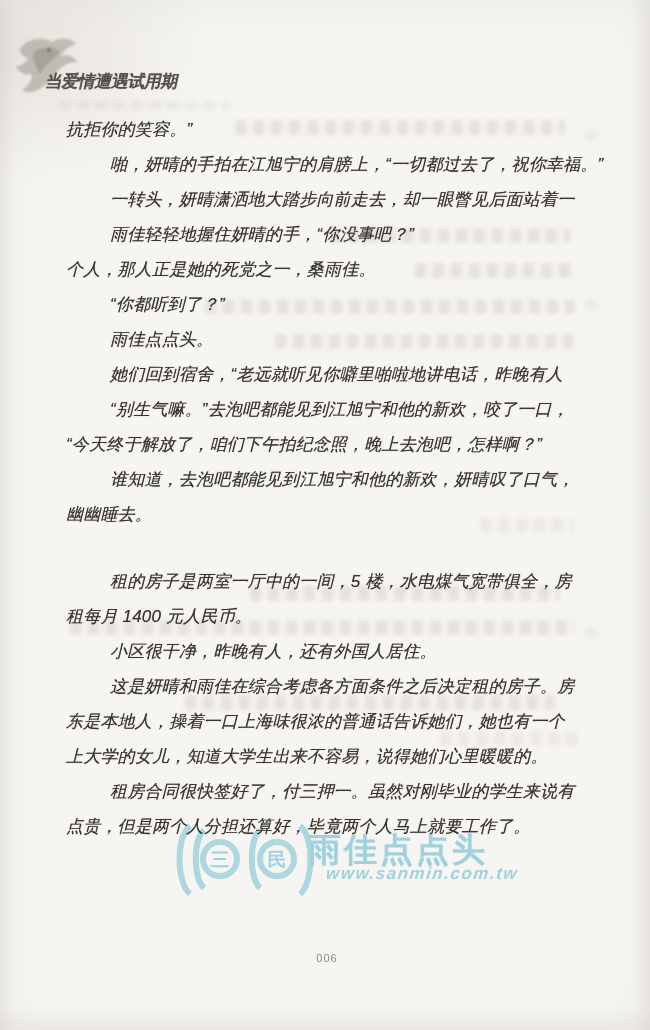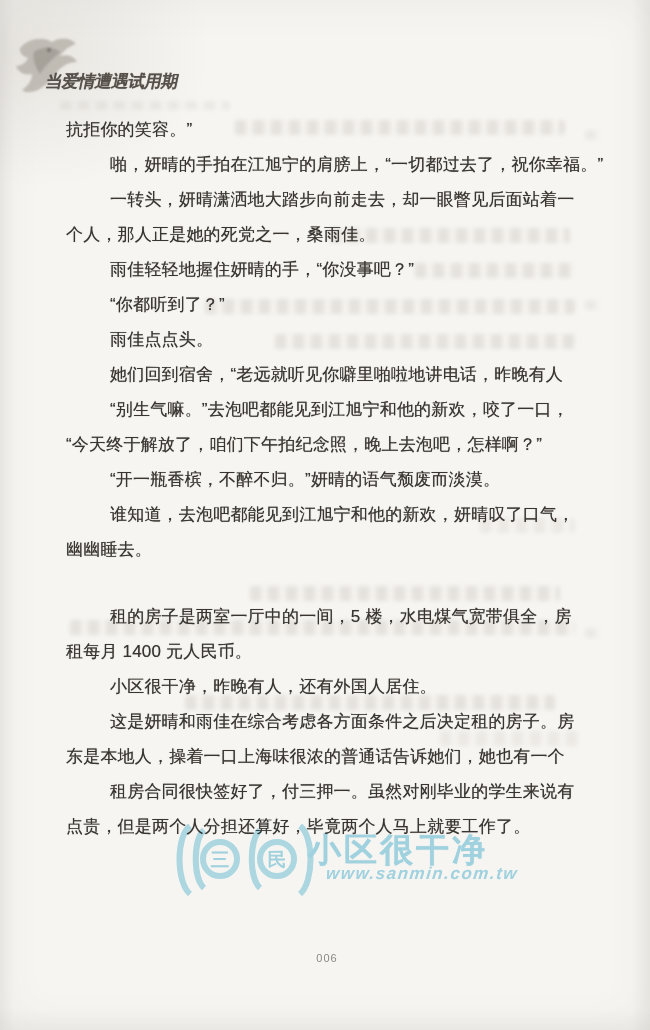--- a/index.html
+++ b/index.html
@@ -21,21 +21,21 @@
   .logo{position:absolute;left:14px;top:34px;width:66px;height:62px;filter:blur(1.1px);opacity:.85;}
   .book-title{
     position:absolute;left:46px;top:70px;
     font-size:17px;font-weight:700;color:#55504a;
     letter-spacing:-0.5px;
     transform:skewX(-12deg);
     text-shadow:0 0 1px rgba(85,80,74,.55);
     white-space:nowrap;
   }
   
-  .textblock{position:absolute;left:66px;top:112px;width:520px;}
+  .textblock{position:absolute;left:66px;top:112px;width:520px;font-style:italic;}
   .line{
     height:35px;line-height:35px;
     font-size:17px;letter-spacing:.2px;
     color:#38342f;
     white-space:nowrap;
     text-shadow:0 0 .7px rgba(56,52,47,.65);
   }
   .line.indent{padding-left:44px;}
   .line.gap-before{margin-top:32px;}
   
@@ -91,51 +91,51 @@
   <div class="g" style="left:185px;top:695px;width:370px;"></div>
   <div class="g soft" style="left:440px;top:731px;width:140px;"></div>
   <div class="g soft" style="left:585px;top:130px;width:18px;height:10px;"></div>
   <div class="g soft" style="left:585px;top:300px;width:18px;height:10px;"></div>
   <div class="g soft" style="left:585px;top:628px;width:18px;height:10px;"></div>
 
   <div class="textblock">
     <div class="line">抗拒你的笑容。”</div>
     <div class="line indent">啪，妍晴的手拍在江旭宁的肩膀上，“一切都过去了，祝你幸福。”</div>
     <div class="line indent">一转头，妍晴潇洒地大踏步向前走去，却一眼瞥见后面站着一</div>
+    <div class="line indent">雨佳轻轻地握住妍晴的手，“你没事吧？”</div>
     <div class="line">个人，那人正是她的死党之一，桑雨佳。</div>
-    <div class="line indent">雨佳轻轻地握住妍晴的手，“你没事吧？”</div>
     <div class="line indent">“你都听到了？”</div>
     <div class="line indent">雨佳点点头。</div>
     <div class="line indent">她们回到宿舍，“老远就听见你噼里啪啦地讲电话，昨晚有人</div>
     <div class="line indent">“别生气嘛。”去泡吧都能见到江旭宁和他的新欢，咬了一口，</div>
     <div class="line">“今天终于解放了，咱们下午拍纪念照，晚上去泡吧，怎样啊？”</div>
-    <div class="line indent">“开一瓶香槟，不醉不归。”妍晴的语气颓废而淡漠。</div>
     <div class="line indent">谁知道，去泡吧都能见到江旭宁和他的新欢，妍晴叹了口气，</div>
     <div class="line">幽幽睡去。</div>
     <div class="line indent gap-before">租的房子是两室一厅中的一间，5 楼，水电煤气宽带俱全，房</div>
     <div class="line">租每月 1400 元人民币。</div>
     <div class="line indent">小区很干净，昨晚有人，还有外国人居住。</div>
     <div class="line indent">这是妍晴和雨佳在综合考虑各方面条件之后决定租的房子。房</div>
     <div class="line">东是本地人，操着一口上海味很浓的普通话告诉她们，她也有一个</div>
+    <div class="line">上大学的女儿，知道大学生出来不容易，说得她们心里暖暖的。</div>
     <div class="line indent">租房合同很快签好了，付三押一。虽然对刚毕业的学生来说有</div>
     <div class="line">点贵，但是两个人分担还算好，毕竟两个人马上就要工作了。</div>
   </div>
 
   <div class="watermark">
     <svg class="wm-logo" width="150" height="88" viewBox="0 0 150 88" xmlns="http://www.w3.org/2000/svg">
       <g fill="none" stroke="#6cc3e0" stroke-width="6" opacity=".85">
         <path d="M22 8 C8 18, 8 64, 22 76"></path>
         <path d="M36 12 C25 22, 25 60, 36 70"></path>
         <circle cx="52" cy="41" r="17"></circle>
         <path d="M92 12 C81 22, 81 60, 92 70"></path>
         <circle cx="109" cy="41" r="17"></circle>
         <path d="M132 8 C146 18, 146 64, 132 76"></path>
       </g>
       <text x="52" y="48" font-size="19" font-weight="bold" fill="#6cc3e0" text-anchor="middle">三</text>
       <text x="109" y="48" font-size="19" font-weight="bold" fill="#6cc3e0" text-anchor="middle">民</text>
     </svg>
-    <div class="wm-name">小区很干净</div>
+    <div class="wm-name">雨佳点点头</div>
     <div class="wm-url">www.sanmin.com.tw</div>
   </div>
 
   <div class="page-number">006</div>
 
 </div>
 
 </body></html>

